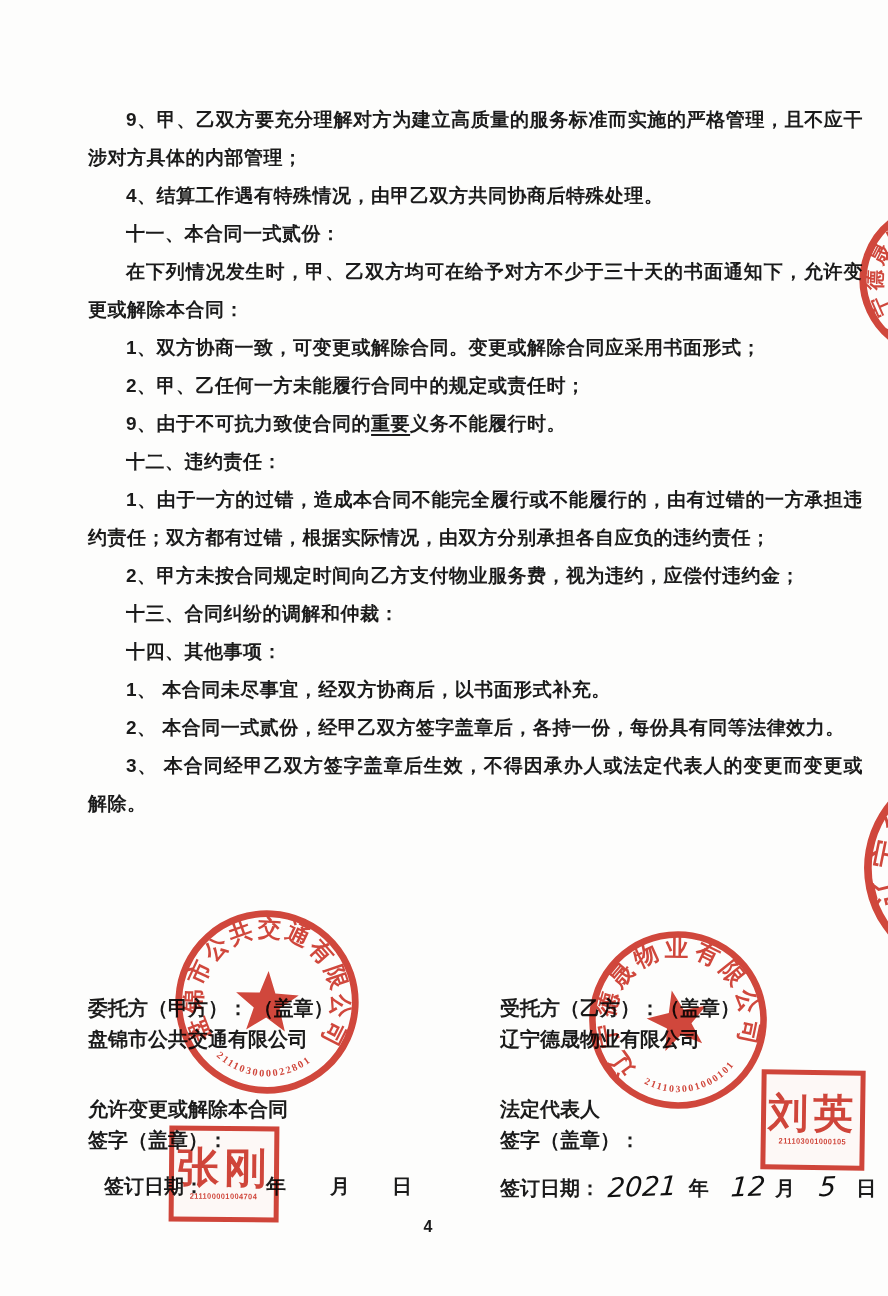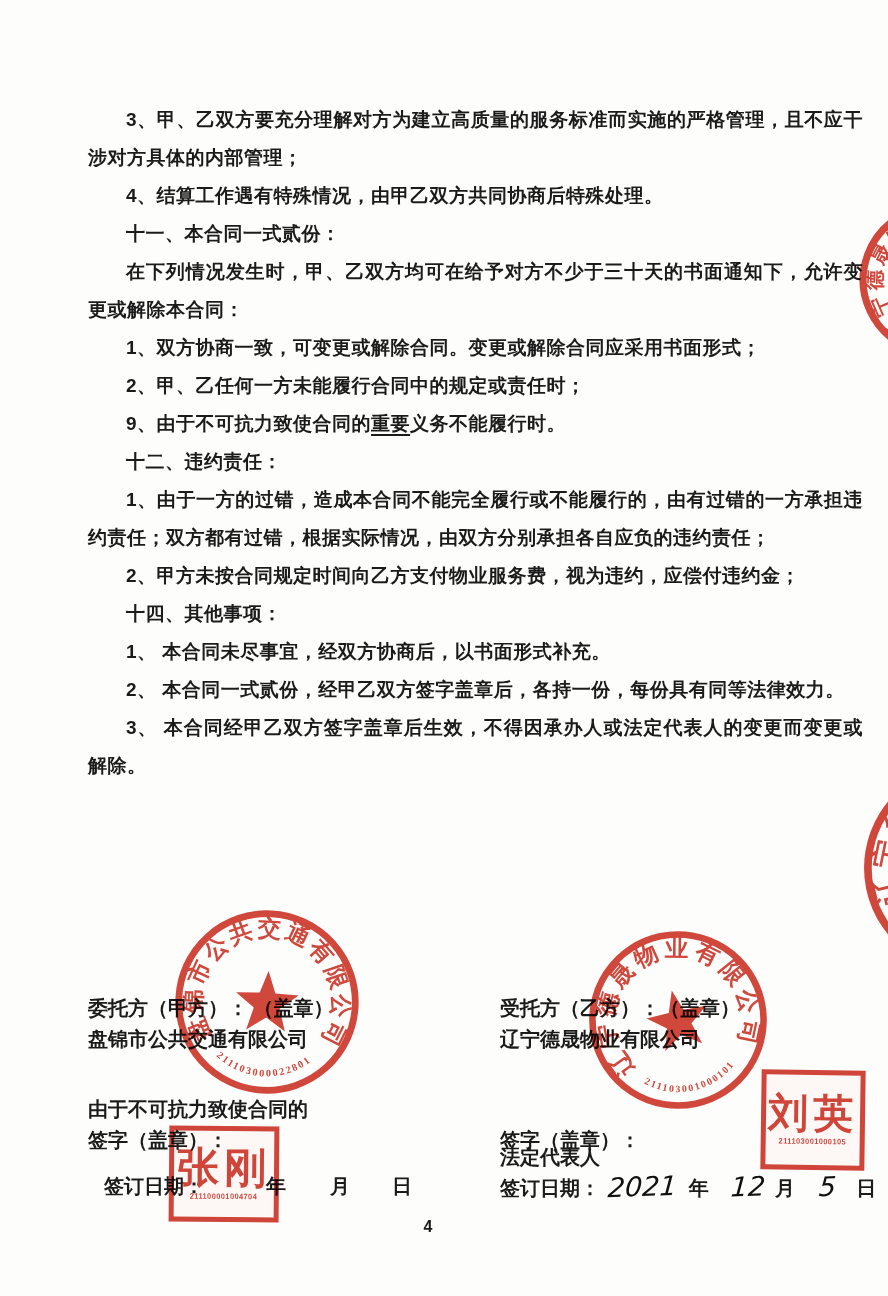--- a/index.html
+++ b/index.html
@@ -36,47 +36,48 @@
   #seal-liu .nm{font-size:40px;}
   #page-number{position:absolute;left:388px;top:1218px;width:80px;text-align:center;
                font-size:16px;font-weight:600;}
 </style>
 </head>
 <body>
 
 <div id="page">
 
   <div id="contract-body">
-      <p class="indent"><span>3、甲、乙双方要充分理解对方为建立高质量的服务标准而实施的严格管理，且不应干涉对方具体的内部管理；</span></p>
+      <p class="indent"><span>9、甲、乙双方要充分理解对方为建立高质量的服务标准而实施的严格管理，且不应干涉对方具体的内部管理；</span></p>
       <p class="indent"><span>4、结算工作遇有特殊情况，由甲乙双方共同协商后特殊处理。</span></p>
       <p class="heading"><span>十一、本合同一式贰份：</span></p>
       <p class="indent"><span>在下列情况发生时，甲、乙双方均可在给予对方不少于三十天的书面通知下，允许变更或解除本合同：</span></p>
       <p class="indent"><span>1、双方协商一致，可变更或解除合同。变更或解除合同应采用书面形式；</span></p>
       <p class="indent"><span>2、甲、乙任何一方未能履行合同中的规定或责任时；</span></p>
       <p class="indent"><span>9、由于不可抗力致使合同的</span><u>重要</u><span>义务不能履行时。</span></p>
       <p class="heading"><span>十二、违约责任：</span></p>
       <p class="indent"><span>1、由于一方的过错，造成本合同不能完全履行或不能履行的，由有过错的一方承担违约责任；双方都有过错，根据实际情况，由双方分别承担各自应负的违约责任；</span></p>
       <p class="indent"><span>2、甲方未按合同规定时间向乙方支付物业服务费，视为违约，应偿付违约金；</span></p>
+      <p class="heading"><span>十三、合同纠纷的调解和仲裁：</span></p>
       <p class="heading"><span>十四、其他事项：</span></p>
       <p class="indent"><span>1、 本合同未尽事宜，经双方协商后，以书面形式补充。</span></p>
       <p class="indent"><span>2、 本合同一式贰份，经甲乙双方签字盖章后，各持一份，每份具有同等法律效力。</span></p>
       <p class="indent"><span>3、 本合同经甲乙双方签字盖章后生效，不得因承办人或法定代表人的变更而变更或解除。</span></p>
     </div>
 
   <div class="sig-line" style="left:88px;top:995px;">委托方（甲方）： （盖章）</div>
   <div class="sig-line" style="left:88px;top:1026px;">盘锦市公共交通有限公司</div>
-  <div class="sig-line" style="left:88px;top:1096px;">由于不可抗力致使合同的</div>
+  <div class="sig-line" style="left:88px;top:1096px;">允许变更或解除本合同</div>
   <div class="sig-line" style="left:88px;top:1127px;">签字（盖章）：</div>
   <div class="sig-line" style="left:104px;top:1173px;">
     <span>签订日期：</span><span class="blank" style="width:62px;"></span><span>年</span><span class="blank" style="width:44px;"></span><span>月</span><span class="blank" style="width:42px;"></span><span>日</span>
   </div>
 
   <div class="sig-line" style="left:500px;top:995px;">受托方（乙方）：（盖章）</div>
   <div class="sig-line" style="left:500px;top:1026px;">辽宁德晟物业有限公司</div>
-  <div class="sig-line" style="left:500px;top:1144px;">法定代表人</div>
+  <div class="sig-line" style="left:500px;top:1096px;">法定代表人</div>
   <div class="sig-line" style="left:500px;top:1127px;">签字（盖章）：</div>
   <div class="sig-line" style="left:500px;top:1170px;">
     <span>签订日期：</span><span class="blank" style="width:8px;"></span><span class="hw">2021</span><span class="blank" style="width:12px;"></span><span>年</span><span class="blank" style="width:22px;"></span><span class="hw">12</span><span class="blank" style="width:10px;"></span><span>月</span><span class="blank" style="width:24px;"></span><span class="hw">5</span><span class="blank" style="width:20px;"></span><span>日</span>
   </div>
 
   <svg class="seal-round" style="left:170px;top:905px;transform:rotate(3deg);" width="194" height="194" viewBox="0 0 200 200">
     <defs>
       <path id="a1t" d="M 44.3 139 A 68 68 0 1 1 155.7 139" fill="none"></path>
       <path id="a1b" d="M 38 144 A 75 75 0 0 0 162 144" fill="none"></path>
     </defs>

